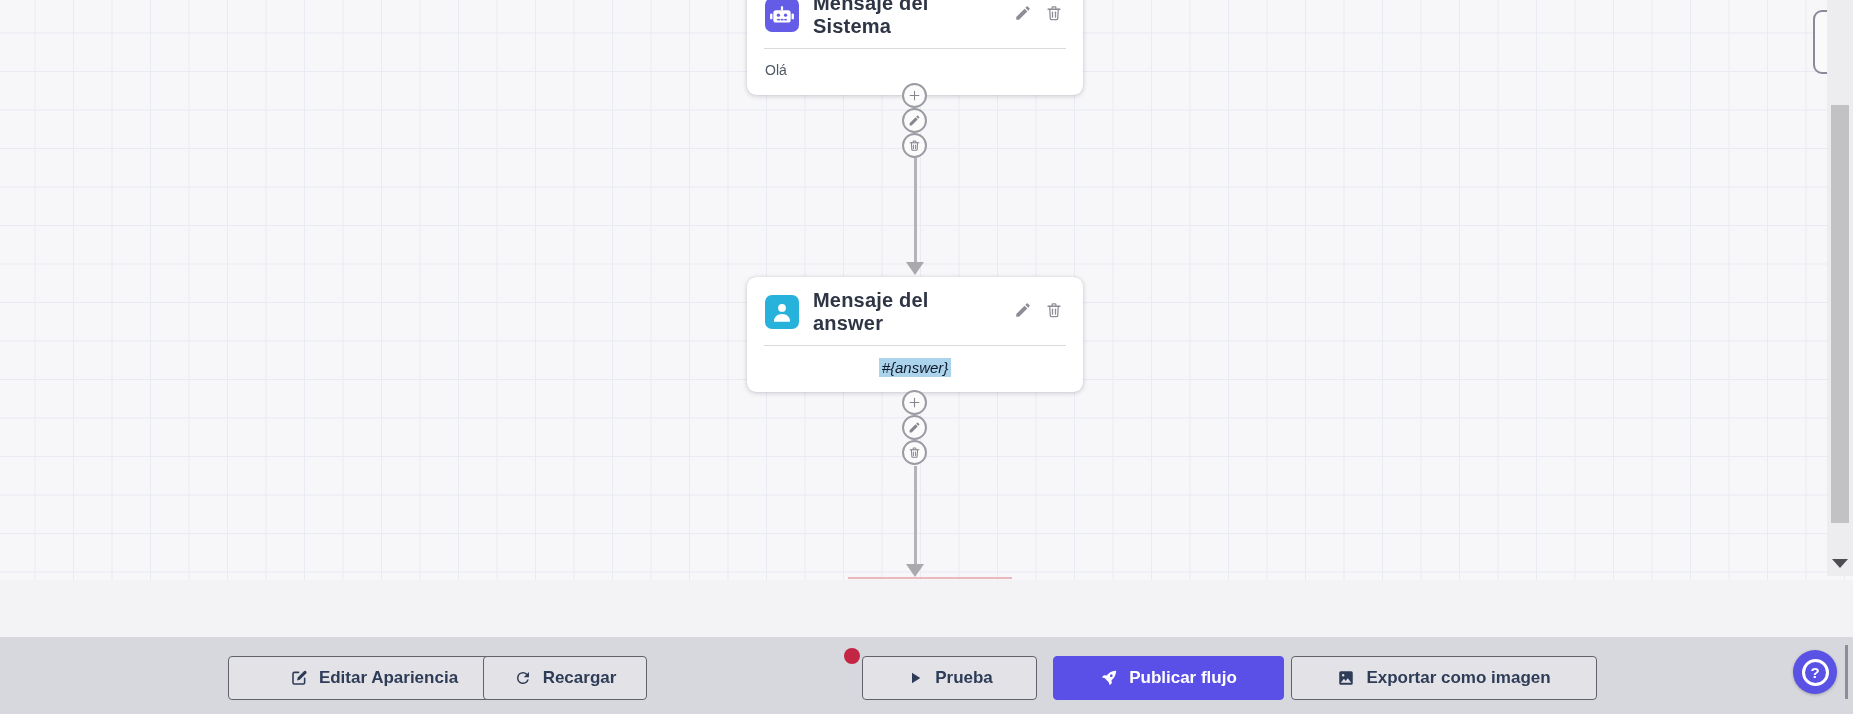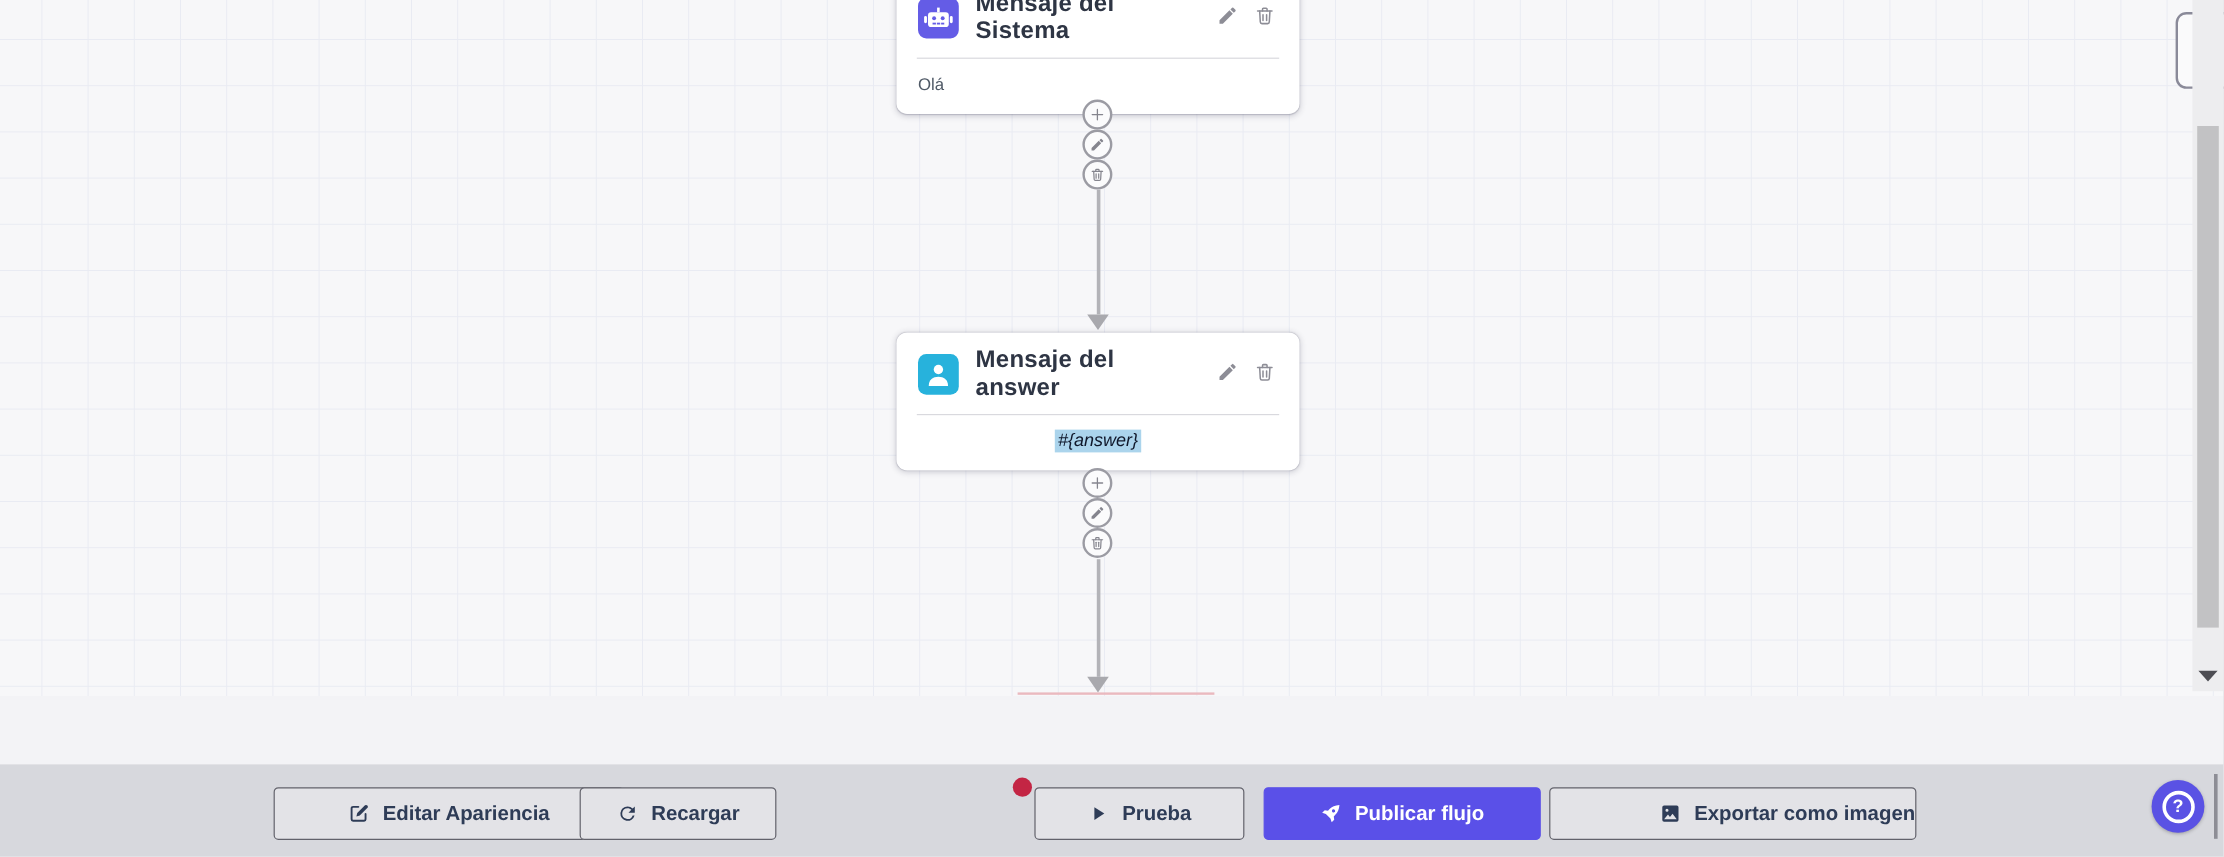--- a/index.html
+++ b/index.html
@@ -269,21 +269,21 @@
       <span>Prueba</span>
     </div>
 
     <div class="tb-btn primary" style="left:1012px; width:231px;margin-left:41px;">
       <svg viewBox="0 0 24 24" fill="currentColor" fill-rule="evenodd">
         <path d="M21.6 2.4c-4.8.3-8.5 2-11 4.6L8.9 8.7l-3.6-.5L2.4 11l4.1 1.4 5.1 5.1 1.4 4.1 2.8-2.9-.5-3.6 1.7-1.7c2.6-2.5 4.3-6.2 4.6-11zM13.4 8.2a1.8 1.8 0 1 1 2.4 2.4 1.8 1.8 0 0 1-2.4-2.4z"></path>
       </svg>
       <span>Publicar flujo</span>
     </div>
 
-    <div class="tb-btn" style="left:1291px; width:306px;justify-content:flex-end;">
+    <div class="tb-btn" style="left:1291px; width:306px;">
       <svg viewBox="0 0 24 24" fill="currentColor" fill-rule="evenodd">
         <path d="M5 3h14a2 2 0 0 1 2 2v14a2 2 0 0 1-2 2H5a2 2 0 0 1-2-2V5a2 2 0 0 1 2-2zm3.2 3.6a1.7 1.7 0 1 0 0 3.4 1.7 1.7 0 0 0 0-3.4zM5 18.4h14l-4.6-6.2-2.9 3.7-2.2-2.8z"></path>
       </svg>
       <span>Exportar como imagen</span>
     </div>
 
     <div class="help-btn">
       <div class="help-ring">
         <span>?</span>
       </div>

